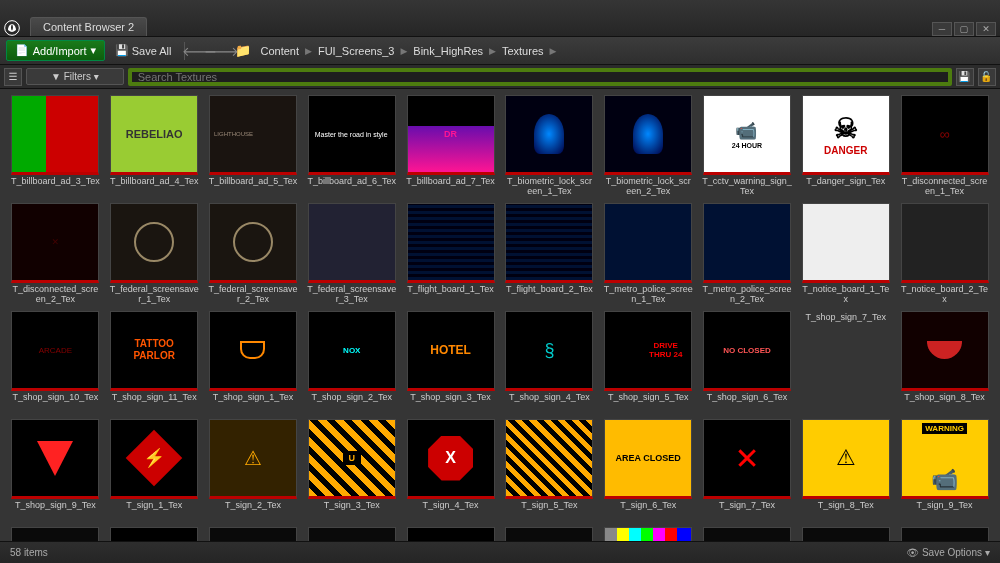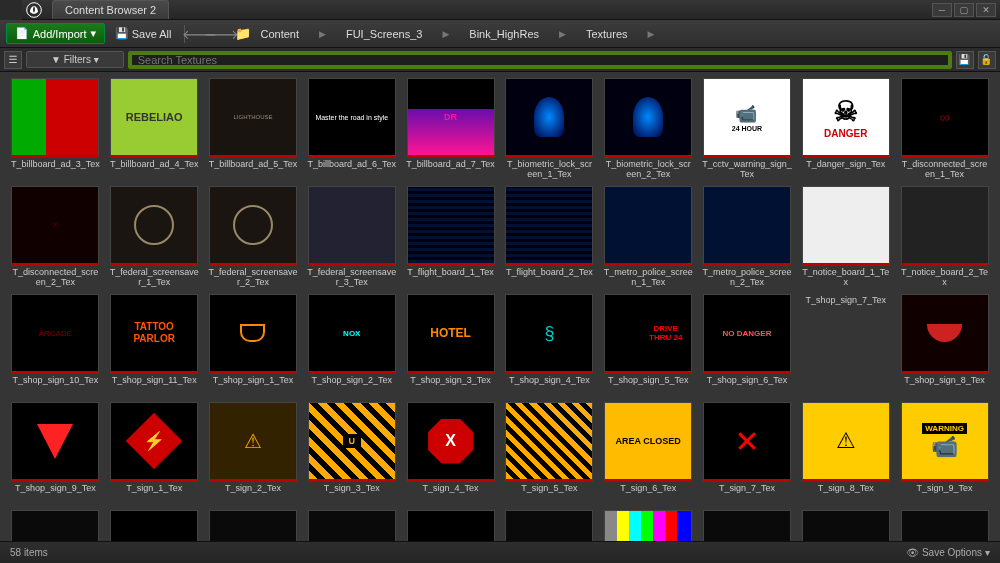--- a/index.html
+++ b/index.html
@@ -1,38 +1,38 @@
 <!DOCTYPE html>
 <html><head>
 <meta charset="utf-8">
 <style>
 * { margin:0; padding:0; box-sizing:border-box; font-family:"Segoe UI",Tahoma,sans-serif; }
 body { background:#1a1a1a; width:1000px; height:563px; overflow:hidden; color:#ccc; font-size:11px; }
 .editor-frame { width:100%; height:100%; display:flex; flex-direction:column; background:#2a2a2a; }
-.title-bar { height:20px; background:linear-gradient(#353535,#262626); display:flex; align-items:center; padding:0 4px; border-bottom:1px solid #111;margin-left:22px; }
+.title-bar { height:37px; background:linear-gradient(#353535,#262626); display:flex; align-items:flex-end; padding:0 4px; border-bottom:1px solid #111; }
 .ue-logo { width:16px; height:16px; margin-right:6px; }
 .tab-row { display:flex; align-items:flex-end; flex:1; }
 .window-tab { background:linear-gradient(#4a4a4a,#3a3a3a); padding:3px 12px; border-radius:3px 3px 0 0; font-size:11px; color:#ddd; margin-left:4px; border:1px solid #555; border-bottom:none;}
 .window-controls { display:flex; gap:2px; }
 .win-btn { width:20px; height:14px; background:#3a3a3a; border:1px solid #555; display:flex; align-items:center; justify-content:center; font-size:9px; color:#aaa; cursor:pointer;}
 .toolbar { height:28px; background:linear-gradient(#3c3c3c,#2e2e2e); display:flex; align-items:center; padding:0 6px; border-bottom:1px solid #111; gap:4px; }
 .btn-add { background:linear-gradient(#1a7a1a,#0d5d0d); color:#fff; padding:3px 8px; border-radius:2px; font-size:11px; display:flex; align-items:center; gap:4px; cursor:pointer; border:1px solid #084; }
 .btn-save { padding:3px 6px; font-size:11px; color:#ddd; cursor:pointer; display:flex; align-items:center; gap:3px;}
 .nav-arrow { width:18px; height:18px; display:flex; align-items:center; justify-content:center; color:#888; font-size:13px; cursor:pointer;}
-.breadcrumb { display:flex; align-items:center; gap:20px; font-size:11px; color:#ddd; margin-left:4px;}
+.breadcrumb { display:flex; align-items:center; gap:6px; font-size:11px; color:#ddd; margin-left:4px;}
 .crumb { cursor:pointer; }
 .crumb-sep { color:#777; font-size:9px;}
 .search-bar { height:24px; background:#2b2b2b; display:flex; align-items:center; padding:0 4px; border-bottom:1px solid #111; gap:4px; }
 .filter-btn { background:#3a3a3a; border:1px solid #555; padding:2px 24px; font-size:10px; color:#ccc; cursor:pointer; border-radius:2px;}
 .search-input { flex:1; background:#1e1e1e; border:4px solid #4d7c0f; color:#888; padding:2px 6px; font-size:11px; height:18px; border-radius:2px;}
 .view-btn { width:18px; height:18px; background:#3a3a3a; border:1px solid #555; cursor:pointer; display:flex; align-items:center; justify-content:center; font-size:10px;}
 .grid-container { flex:1; background:#353535; overflow-y:scroll; padding:6px 2px; }
 .asset-grid { display:grid; grid-template-columns:repeat(10, 1fr); gap:4px; padding:0 6px;}
 .asset-item { display:flex; flex-direction:column; align-items:center; cursor:pointer;}
-.thumb { width:88px; height:80px; background:#111; border:1px solid #444; border-bottom:3px solid #b00; display:flex; align-items:center; justify-content:center; overflow:hidden; font-size:9px; color:#666; text-align:center; padding:2px;}
+.thumb { width:88px; height:80px; background:#111; border:1px solid #444; border-bottom:3px solid #b00; display:flex; align-items:center; justify-content:space-between; overflow:hidden; font-size:9px; color:#666; text-align:center; padding:2px;}
 .asset-label { font-size:9px; color:#ccc; text-align:center; margin-top:2px; width:90px; word-wrap:break-word; line-height:1.1; height:22px; overflow:hidden;}
 .status-bar { height:22px; background:linear-gradient(#2e2e2e,#252525); display:flex; align-items:center; justify-content:space-between; padding:0 10px; font-size:10px; color:#aaa; border-top:1px solid #111;}
 .view-options { cursor:pointer; display:flex; align-items:center; gap:3px;}
 .grid-container::-webkit-scrollbar{width:14px;} .grid-container::-webkit-scrollbar-track{background:#2a2a2a;} .grid-container::-webkit-scrollbar-thumb{background:#555;border:1px solid #666;border-radius:2px;}
 
 .th-fresh{background:linear-gradient(90deg,#0a0 40%,#c00 40%);}
 .th-rebel{background:#9c3; display:flex; align-items:center; justify-content:center; color:#333; font-weight:bold; font-size:11px;}
 .th-ad5{background:#1a1410; color:#987; font-size:6px; padding:4px;}
 .th-ad6{background:#000; color:#fff; font-size:7px; padding:6px;}
 .th-ad7{background:linear-gradient(#000 40%,#6a0dad 40%,#ff1493); color:#ff1493; font-weight:bold; display:flex; align-items:center; justify-content:center;}
@@ -252,21 +252,21 @@
         </div>
         <div class="asset-item">
           <div class="thumb th-dragon">§</div>
           <div class="asset-label">T_shop_sign_4_Tex</div>
         </div>
         <div class="asset-item">
           <div class="thumb th-drive">DRIVE THRU 24</div>
           <div class="asset-label">T_shop_sign_5_Tex</div>
         </div>
         <div class="asset-item">
-          <div class="thumb th-vacancy">NO DANGER</div>
+          <div class="thumb th-vacancy">NO CLOSED</div>
           <div class="asset-label">T_shop_sign_6_Tex</div>
         </div>
         <div class="asset-item">
           <div class="asset-label">T_shop_sign_7_Tex</div>
         </div>
         <div class="asset-item">
           <div class="thumb th-noodle">
             <div class="bowl"></div>
           </div>
           <div class="asset-label">T_shop_sign_8_Tex</div>

